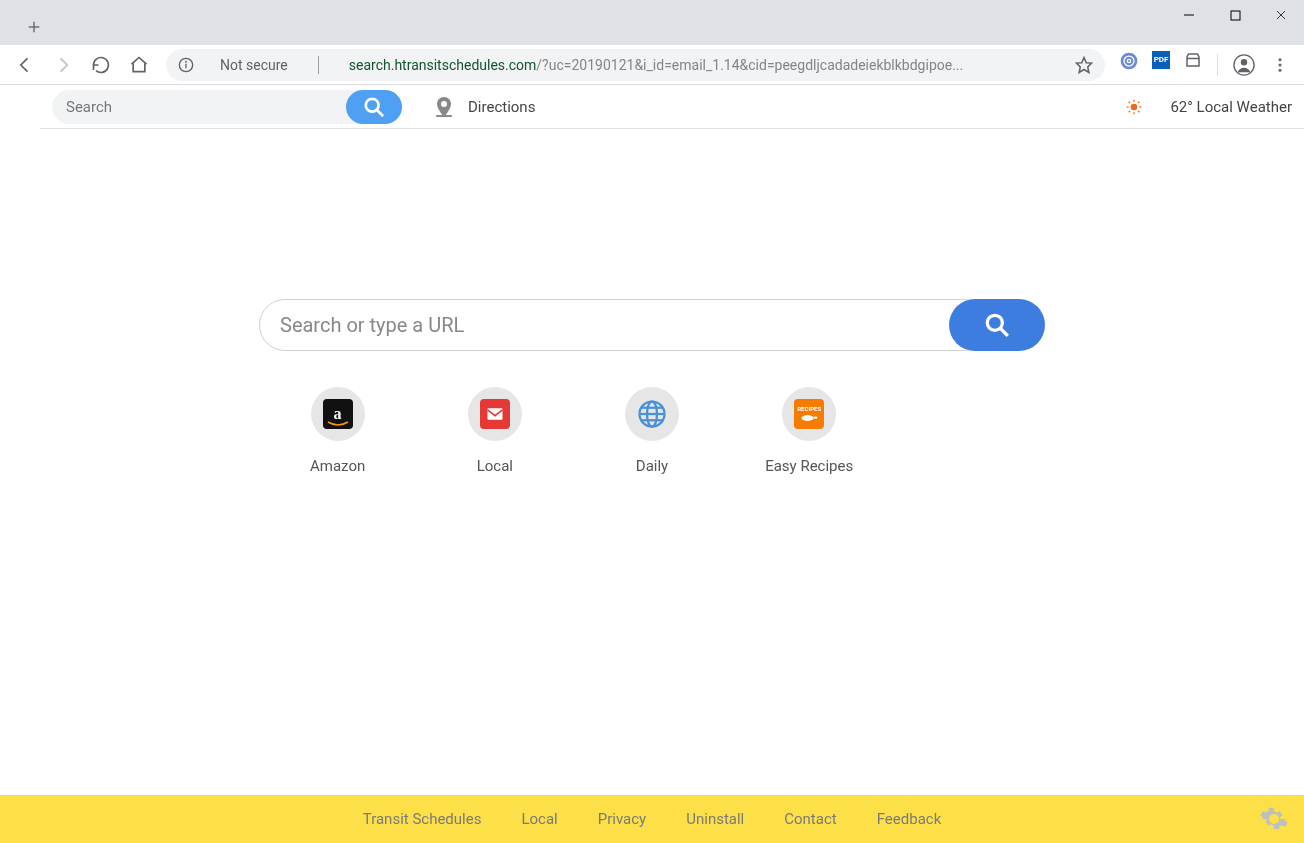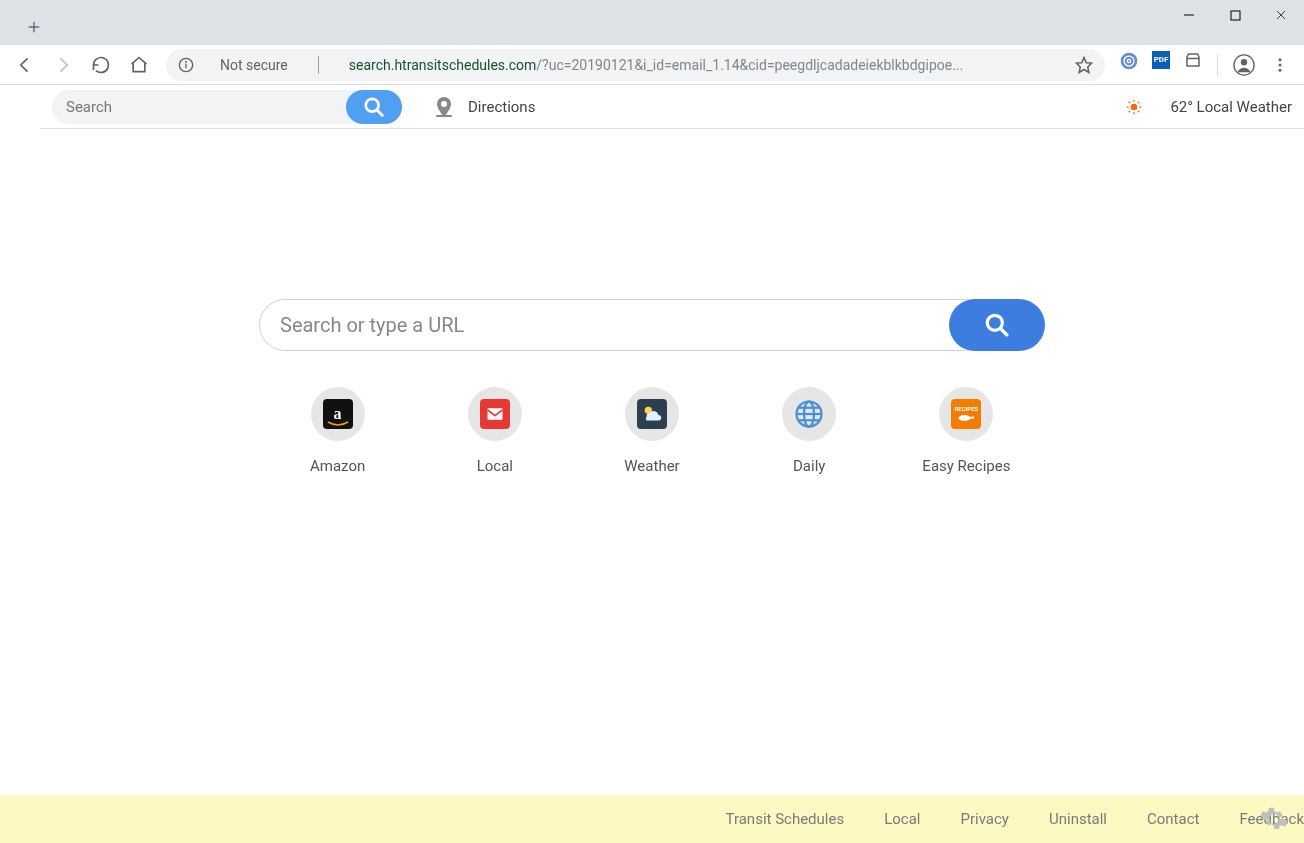--- a/index.html
+++ b/index.html
@@ -52,21 +52,21 @@
 .center-input::placeholder { color:#888; }
 .center-search-btn { width: 96px; height:52px; background:#3e7de0; border-radius: 26px; display:flex; align-items:center; justify-content:center; margin-left:-40px; cursor:pointer; z-index:2; }
 
 .shortcuts { position:absolute; top: 258px; left: 50%; transform: translateX(-50%); width: 786px; display:grid; grid-template-columns: repeat(5, 1fr); row-gap: 40px; }
 .shortcut { display:flex; flex-direction:column; align-items:center; gap:16px; cursor:pointer; }
 .shortcut-circle { width:54px; height:54px; background:#e6e6e6; border-radius:50%; display:flex; align-items:center; justify-content:center; }
 .shortcut-tile { width:30px; height:30px; border-radius:4px; display:flex; align-items:center; justify-content:center; font-size:16px; color:#fff; font-weight:bold;}
 .shortcut-label { font-size:15px; color:#555; white-space:nowrap; }
 
 
-.footer { position:absolute; bottom:0; left:0; right:0; height: 48px; background:#fef9c3; display:flex; align-items:center; justify-content:flex-end; gap: 40px; }
+.footer { position:absolute; bottom:0; left:0; right:0; height: 48px; background:#fde047; display:flex; align-items:center; justify-content:center; gap: 40px; }
 .footer-link { font-size:15px; color:#7a7a7a; cursor:pointer; }
 .settings-gear { position:absolute; right: 12px; bottom: 6px; width:36px; height:36px; display:flex; align-items:center; justify-content:center; color:#bfbfbf; cursor:pointer; }
 
 svg { display:block; }
 </style>
 </head>
 <body>
 
 <div class="titlebar">
   <div class="tabs-area">
@@ -245,31 +245,20 @@
           <svg width="20" height="20" viewBox="0 0 24 24" fill="#fff">
               <rect x="3" y="5" width="18" height="14" rx="1"></rect>
               <polyline points="3 7 12 14 21 7" fill="none" stroke="#e53935" stroke-width="2"></polyline>
             </svg>
         </div>
       </div>
       <span class="shortcut-label">Local</span>
     </div>
     <div class="shortcut">
       <div class="shortcut-circle">
-        <div class="shortcut-tile" style="background:#2c3e50;">
-          <svg width="22" height="22" viewBox="0 0 24 24">
-              <circle cx="8" cy="8" r="4" fill="#ffd54f"></circle>
-              <path d="M6 15a4 4 0 0 1 4-4 5 5 0 0 1 9 2 3 3 0 0 1 0 6H6a3 3 0 0 1 0-4z" fill="#e3f2fd"></path>
-            </svg>
-        </div>
-      </div>
-      <span class="shortcut-label">Weather</span>
-    </div>
-    <div class="shortcut">
-      <div class="shortcut-circle">
         <svg width="30" height="30" viewBox="0 0 24 24" fill="none" stroke="#4a90d9" stroke-width="1.8">
             <circle cx="12" cy="12" r="10"></circle>
             <ellipse cx="12" cy="12" rx="4" ry="10"></ellipse>
             <line x1="2" y1="12" x2="22" y2="12"></line>
             <line x1="3" y1="7" x2="21" y2="7"></line>
             <line x1="3" y1="17" x2="21" y2="17"></line>
           </svg>
       </div>
       <span class="shortcut-label">Daily</span>
     </div>

